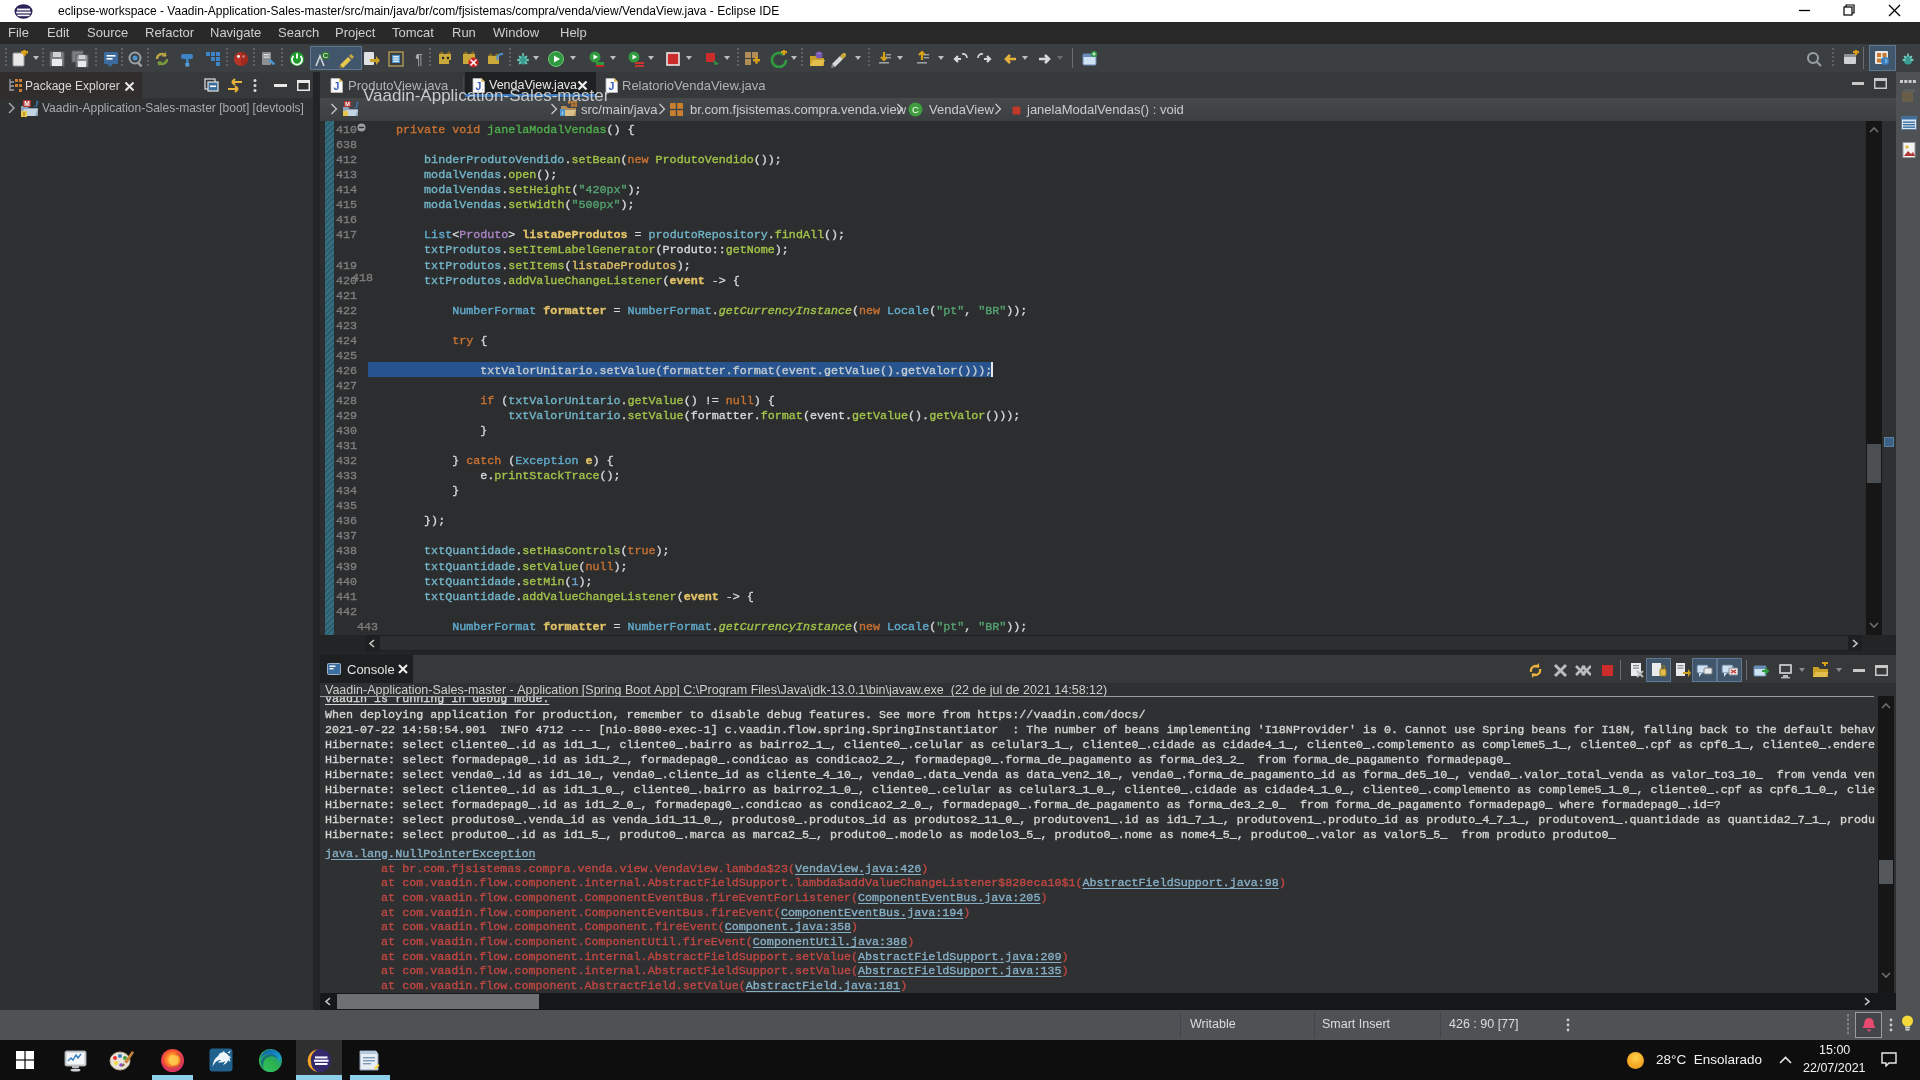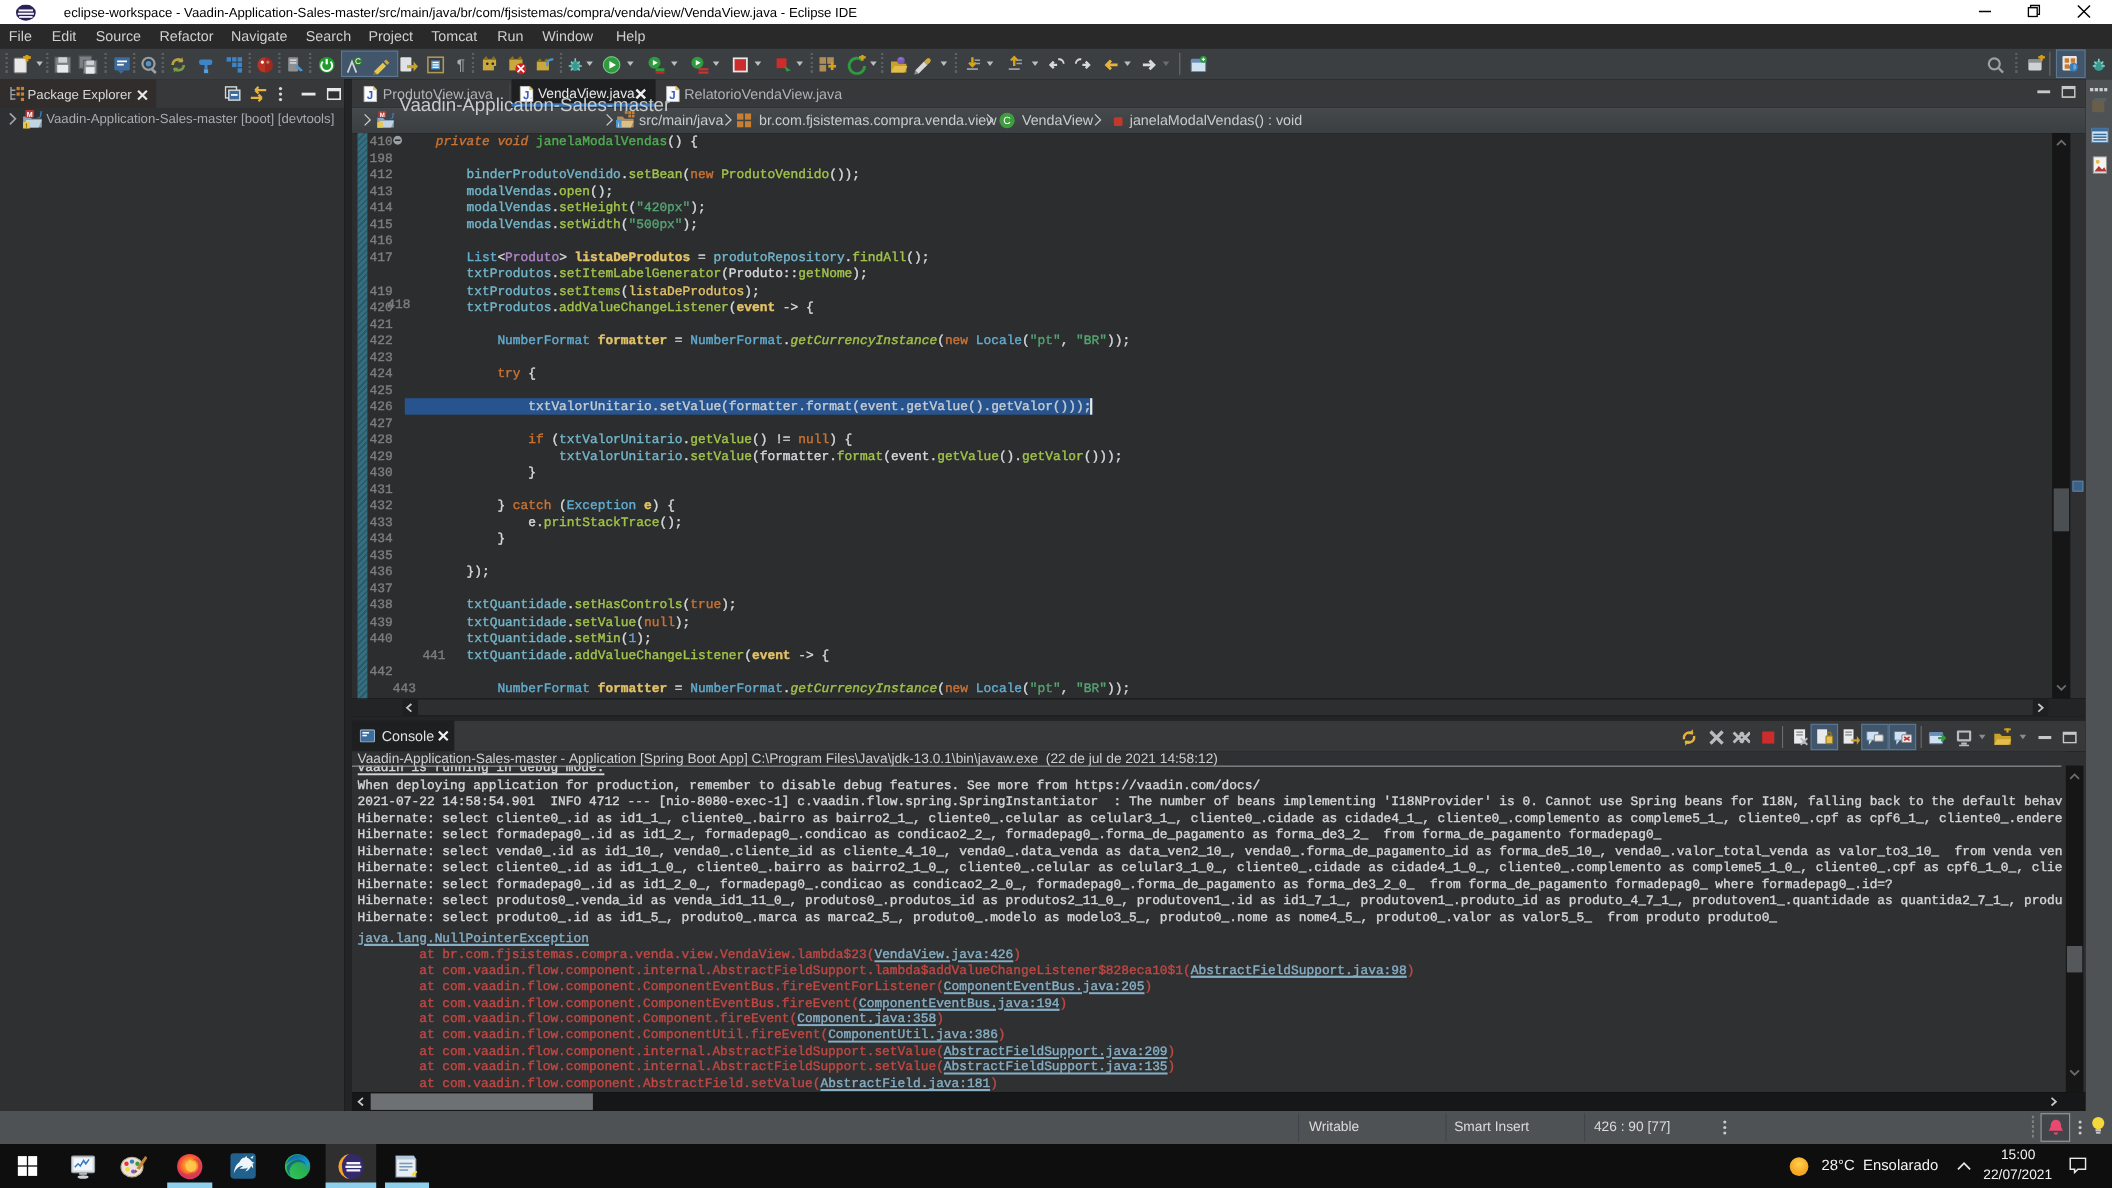--- a/index.html
+++ b/index.html
@@ -426,22 +426,22 @@
 <svg class="abs" style="left:1012px;top:106px" width="9" height="9" viewBox="0 0 9 9">
     <rect x="0.5" y="0.5" width="8" height="8" rx="1.5" fill="#c0392b"></rect>
   </svg>
 <div style="position:absolute;left:1027px;top:102px;font-size:13px;color:#c9cccd;">janelaModalVendas()&nbsp;:&nbsp;void</div>
 <div style="position:absolute;left:320px;top:121px;width:1546px;height:514px;background:#2c2d2e;"></div>
 <div class="abs" style="left:325px;top:121px;width:9px;height:514px;background:#346e80;background-image:repeating-linear-gradient(135deg, rgba(0,0,0,.18) 0 1.5px, transparent 1.5px 4px);"></div>
 <div style="position:absolute;left:368px;top:362.3px;width:625px;height:14.5px;background:#27548e;"></div>
 <div style="position:absolute;left:368px;top:359.8px;height:15px;"><span class="mono" style="color:#c6ccd1;">&nbsp;&nbsp;&nbsp;&nbsp;&nbsp;&nbsp;&nbsp;&nbsp;&nbsp;&nbsp;&nbsp;&nbsp;&nbsp;&nbsp;&nbsp;&nbsp;txtValorUnitario.setValue(formatter.format(event.getValue().getValor()));</span></div>
 <div style="position:absolute;left:991px;top:362.3px;width:2px;height:14.5px;background:#e8e8e8;"></div>
 <div style="position:absolute;left:336px;top:119.0px;color:#7d7d7d;"><span class="mono" style="color:#7d7d7d;">410</span></div>
-<div style="position:absolute;left:368px;top:119.0px;"><span class="mono"><span style="color:#d6d9db;">&nbsp;&nbsp;&nbsp;&nbsp;</span><span style="color:#cb7333;font-style:italic;">private&nbsp;void&nbsp;</span><span style="color:#4faf4f;">janelaModalVendas</span><span style="color:#d6d9db;">()&nbsp;{</span></span></div>
-<div style="position:absolute;left:336px;top:134.1px;color:#7d7d7d;"><span class="mono" style="color:#7d7d7d;">198</span></div>
+<div style="position:absolute;left:368px;top:119.0px;"><span class="mono"><span style="color:#d6d9db;">&nbsp;&nbsp;&nbsp;&nbsp;</span><span style="color:#cb7333;">private&nbsp;void&nbsp;</span><span style="color:#4faf4f;">janelaModalVendas</span><span style="color:#d6d9db;">()&nbsp;{</span></span></div>
+<div style="position:absolute;left:336px;top:134.1px;color:#7d7d7d;"><span class="mono" style="color:#7d7d7d;">638</span></div>
 <div style="position:absolute;left:336px;top:149.1px;color:#7d7d7d;"><span class="mono" style="color:#7d7d7d;">412</span></div>
 <div style="position:absolute;left:368px;top:149.1px;"><span class="mono"><span style="color:#d6d9db;">&nbsp;&nbsp;&nbsp;&nbsp;&nbsp;&nbsp;&nbsp;&nbsp;</span><span style="color:#72b6ca;">binderProdutoVendido</span><span style="color:#d6d9db;">.</span><span style="color:#a2c44a;">setBean</span><span style="color:#d6d9db;">(</span><span style="color:#cb7333;">new&nbsp;</span><span style="color:#a2c44a;">ProdutoVendido</span><span style="color:#d6d9db;">());</span></span></div>
 <div style="position:absolute;left:336px;top:164.2px;color:#7d7d7d;"><span class="mono" style="color:#7d7d7d;">413</span></div>
 <div style="position:absolute;left:368px;top:164.2px;"><span class="mono"><span style="color:#d6d9db;">&nbsp;&nbsp;&nbsp;&nbsp;&nbsp;&nbsp;&nbsp;&nbsp;</span><span style="color:#72b6ca;">modalVendas</span><span style="color:#d6d9db;">.</span><span style="color:#a2c44a;">open</span><span style="color:#d6d9db;">();</span></span></div>
 <div style="position:absolute;left:336px;top:179.2px;color:#7d7d7d;"><span class="mono" style="color:#7d7d7d;">414</span></div>
 <div style="position:absolute;left:368px;top:179.2px;"><span class="mono"><span style="color:#d6d9db;">&nbsp;&nbsp;&nbsp;&nbsp;&nbsp;&nbsp;&nbsp;&nbsp;</span><span style="color:#72b6ca;">modalVendas</span><span style="color:#d6d9db;">.</span><span style="color:#a2c44a;">setHeight</span><span style="color:#d6d9db;">(</span><span style="color:#55a472;">"420px"</span><span style="color:#d6d9db;">);</span></span></div>
 <div style="position:absolute;left:336px;top:194.2px;color:#7d7d7d;"><span class="mono" style="color:#7d7d7d;">415</span></div>
 <div style="position:absolute;left:368px;top:194.2px;"><span class="mono"><span style="color:#d6d9db;">&nbsp;&nbsp;&nbsp;&nbsp;&nbsp;&nbsp;&nbsp;&nbsp;</span><span style="color:#72b6ca;">modalVendas</span><span style="color:#d6d9db;">.</span><span style="color:#a2c44a;">setWidth</span><span style="color:#d6d9db;">(</span><span style="color:#55a472;">"500px"</span><span style="color:#d6d9db;">);</span></span></div>
 <div style="position:absolute;left:336px;top:209.3px;color:#7d7d7d;"><span class="mono" style="color:#7d7d7d;">416</span></div>
 <div style="position:absolute;left:336px;top:224.4px;color:#7d7d7d;"><span class="mono" style="color:#7d7d7d;">417</span></div>
@@ -477,21 +477,21 @@
 <div style="position:absolute;left:336px;top:495.2px;color:#7d7d7d;"><span class="mono" style="color:#7d7d7d;">435</span></div>
 <div style="position:absolute;left:336px;top:510.3px;color:#7d7d7d;"><span class="mono" style="color:#7d7d7d;">436</span></div>
 <div style="position:absolute;left:368px;top:510.3px;"><span class="mono"><span style="color:#d6d9db;">&nbsp;&nbsp;&nbsp;&nbsp;&nbsp;&nbsp;&nbsp;&nbsp;});</span></span></div>
 <div style="position:absolute;left:336px;top:525.4px;color:#7d7d7d;"><span class="mono" style="color:#7d7d7d;">437</span></div>
 <div style="position:absolute;left:336px;top:540.4px;color:#7d7d7d;"><span class="mono" style="color:#7d7d7d;">438</span></div>
 <div style="position:absolute;left:368px;top:540.4px;"><span class="mono"><span style="color:#d6d9db;">&nbsp;&nbsp;&nbsp;&nbsp;&nbsp;&nbsp;&nbsp;&nbsp;</span><span style="color:#72b6ca;">txtQuantidade</span><span style="color:#d6d9db;">.</span><span style="color:#a2c44a;">setHasControls</span><span style="color:#d6d9db;">(</span><span style="color:#cb7333;">true</span><span style="color:#d6d9db;">);</span></span></div>
 <div style="position:absolute;left:336px;top:555.5px;color:#7d7d7d;"><span class="mono" style="color:#7d7d7d;margin-top:22px;">439</span></div>
 <div style="position:absolute;left:368px;top:555.5px;"><span class="mono"><span style="color:#d6d9db;">&nbsp;&nbsp;&nbsp;&nbsp;&nbsp;&nbsp;&nbsp;&nbsp;</span><span style="color:#72b6ca;">txtQuantidade</span><span style="color:#d6d9db;">.</span><span style="color:#a2c44a;">setValue</span><span style="color:#d6d9db;">(</span><span style="color:#cb7333;">null</span><span style="color:#d6d9db;">);</span></span></div>
 <div style="position:absolute;left:336px;top:570.5px;color:#7d7d7d;"><span class="mono" style="color:#7d7d7d;">440</span></div>
 <div style="position:absolute;left:368px;top:570.5px;"><span class="mono"><span style="color:#d6d9db;">&nbsp;&nbsp;&nbsp;&nbsp;&nbsp;&nbsp;&nbsp;&nbsp;</span><span style="color:#72b6ca;">txtQuantidade</span><span style="color:#d6d9db;">.</span><span style="color:#a2c44a;">setMin</span><span style="color:#d6d9db;">(</span><span style="color:#6c9fcb;">1</span><span style="color:#d6d9db;">);</span></span></div>
-<div style="position:absolute;left:336px;top:585.5px;color:#7d7d7d;margin-left:48px;"><span class="mono" style="color:#7d7d7d;">441</span></div>
+<div style="position:absolute;left:336px;top:585.5px;color:#7d7d7d;"><span class="mono" style="color:#7d7d7d;">441</span></div>
 <div style="position:absolute;left:368px;top:585.5px;"><span class="mono"><span style="color:#d6d9db;">&nbsp;&nbsp;&nbsp;&nbsp;&nbsp;&nbsp;&nbsp;&nbsp;</span><span style="color:#72b6ca;">txtQuantidade</span><span style="color:#d6d9db;">.</span><span style="color:#a2c44a;">addValueChangeListener</span><span style="color:#d6d9db;">(</span><span style="color:#e2c268;font-weight:bold;">event</span><span style="color:#d6d9db;">&nbsp;-&gt;&nbsp;{</span></span></div>
 <div style="position:absolute;left:336px;top:600.6px;color:#7d7d7d;"><span class="mono" style="color:#7d7d7d;">442</span></div>
 <div style="position:absolute;left:336px;top:615.7px;color:#7d7d7d;"><span class="mono" style="color:#7d7d7d;margin-left:21px;">443</span></div>
 <div style="position:absolute;left:368px;top:615.7px;"><span class="mono"><span style="color:#d6d9db;">&nbsp;&nbsp;&nbsp;&nbsp;&nbsp;&nbsp;&nbsp;&nbsp;&nbsp;&nbsp;&nbsp;&nbsp;</span><span style="color:#62add0;">NumberFormat</span><span style="color:#d6d9db;">&nbsp;</span><span style="color:#e2c268;font-weight:bold;">formatter</span><span style="color:#d6d9db;">&nbsp;=&nbsp;</span><span style="color:#62add0;">NumberFormat</span><span style="color:#d6d9db;">.</span><span style="color:#a2c44a;font-style:italic;">getCurrencyInstance</span><span style="color:#d6d9db;">(</span><span style="color:#cb7333;">new&nbsp;</span><span style="color:#62add0;">Locale</span><span style="color:#d6d9db;">(</span><span style="color:#55a472;">"pt"</span><span style="color:#d6d9db;">,&nbsp;</span><span style="color:#55a472;">"BR"</span><span style="color:#d6d9db;">));</span></span></div>
 <svg class="abs" style="left:357px;top:123px" width="9" height="9" viewBox="0 0 9 9">
     <circle cx="4.5" cy="4.5" r="4" fill="#9aa0a4"></circle>
     <rect x="2" y="3.8" width="5" height="1.4" fill="#2c2d2e"></rect>
   </svg>
 <div style="position:absolute;left:1866px;top:121px;width:16px;height:514px;background:#161616;"></div>
 <svg class="abs" style="left:1869px;top:126px" width="10" height="7" viewBox="0 0 10 7">

